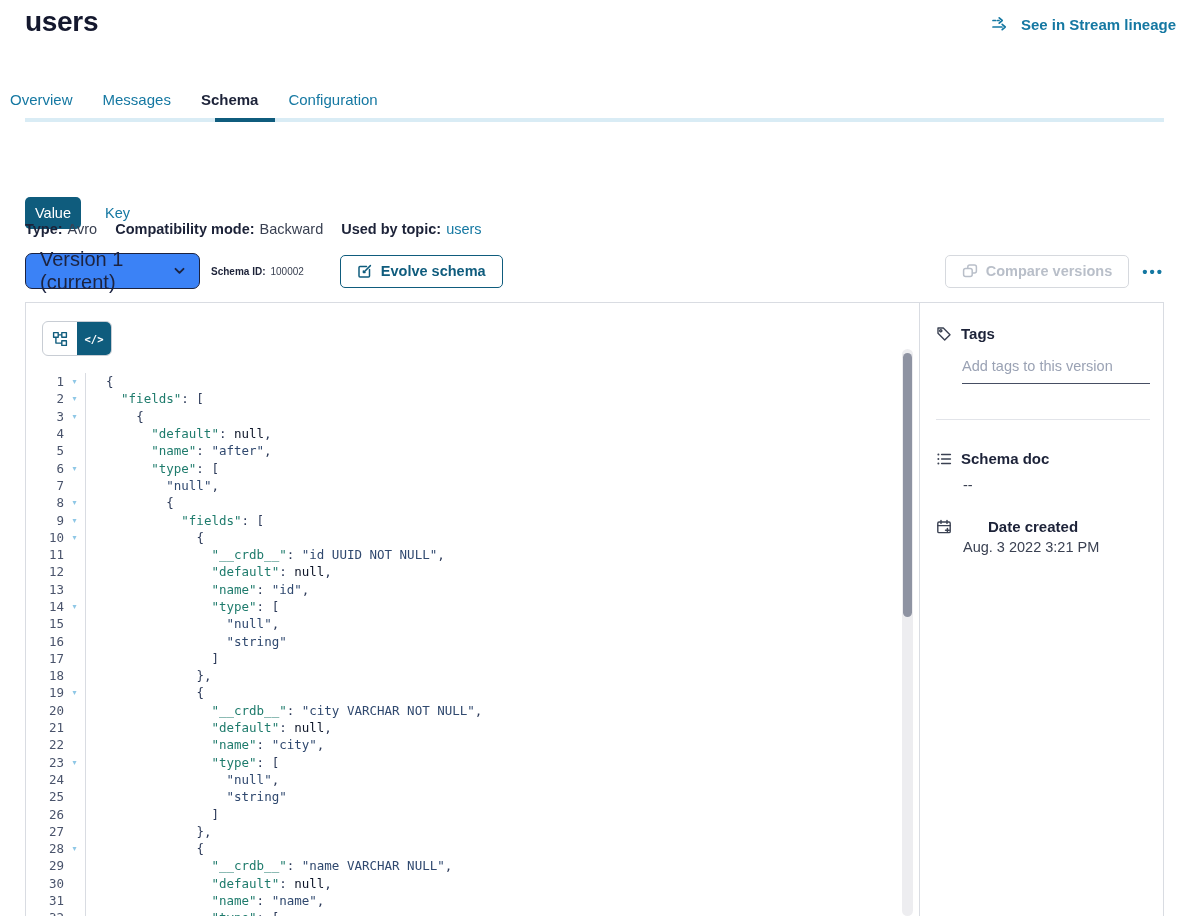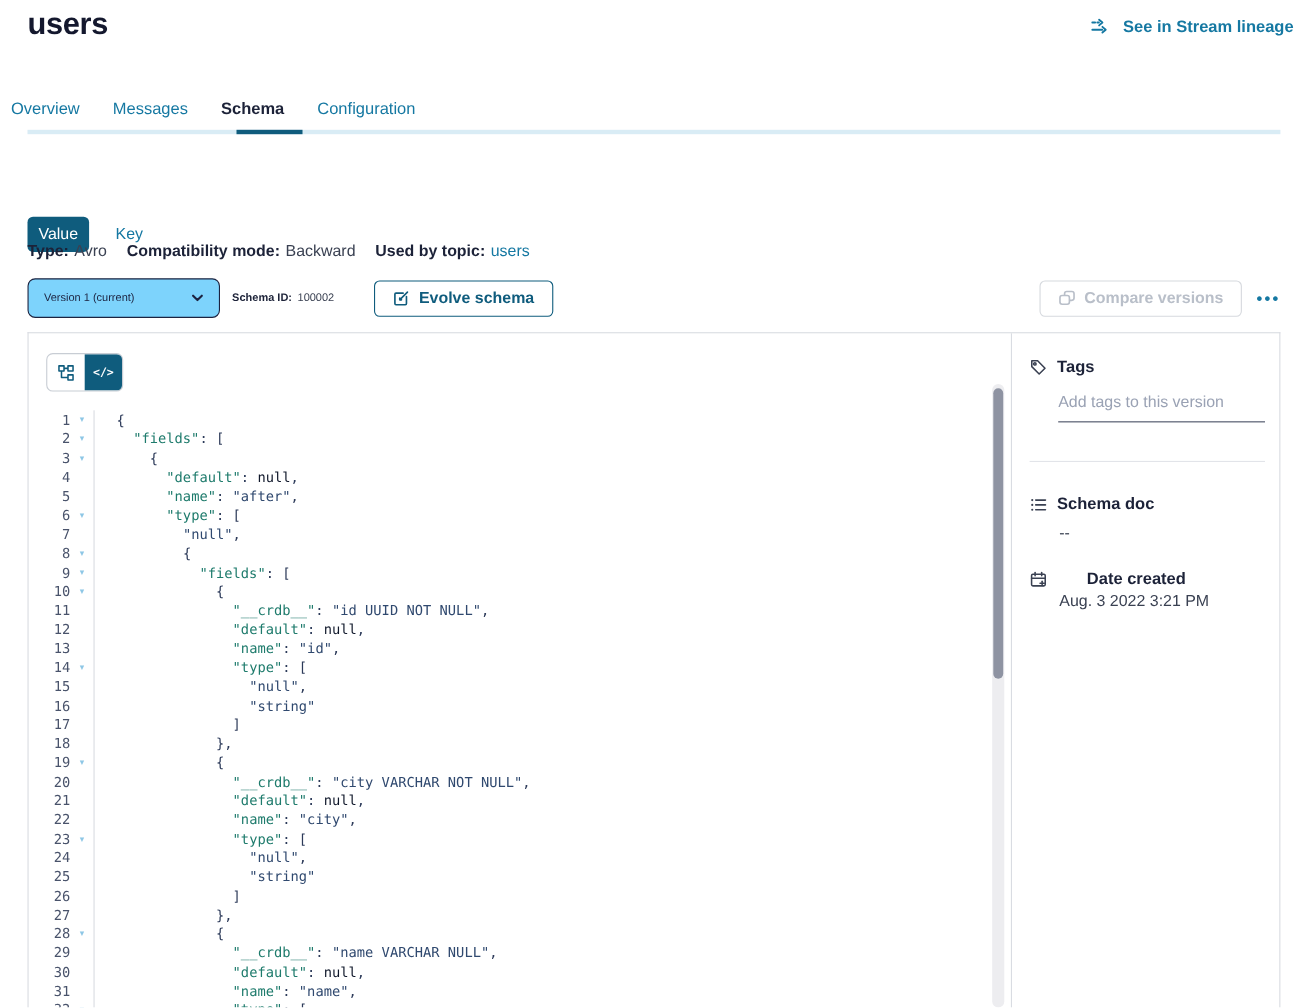--- a/index.html
+++ b/index.html
@@ -45,21 +45,21 @@
   
   .meta-row { position: absolute; left: 25px; top: 221px; font-size: 14.5px; }
   .meta-label { font-weight: 700; color: #1c2238; margin-right: 5px; }
   .meta-value { color: #3a4152; margin-right: 18px; }
   .meta-link { color: #1578a2; cursor: pointer; text-decoration: none; }
   
   .controls-row { position: absolute; left: 25px; top: 253px; width: 1139px; height: 36px; display: flex; align-items: center; }
   .version-select {
     width: 175px; height: 36px; border: 1px solid #1c2340; border-radius: 7px;
     display: flex; align-items: center; justify-content: space-between;
-    padding: 0 14px; font-size: 10px; color: #1c2340; cursor: pointer; background: #7dd3fc;
+    padding: 0 14px; font-size: 20px; color: #1c2340; cursor: pointer; background: #3b82f6;
   }
   .schemaid-group { margin-left: 11px; font-size: 10px; }
   .btn {
     height: 33px; border-radius: 5px; background: #fff; font-family: inherit;
     font-size: 14.5px; font-weight: 600; display: flex; align-items: center; gap: 8px;
     padding: 0 16px; cursor: pointer;
   }
   .compare-btn { margin-left: auto; border: 1px solid #d6d9de; color: #b9bfc9; cursor: default; }
   .evolve-btn { margin-left: 18px; border: 1px solid #0f5c7d; color: #0f5c7d; }
   .more-btn {

